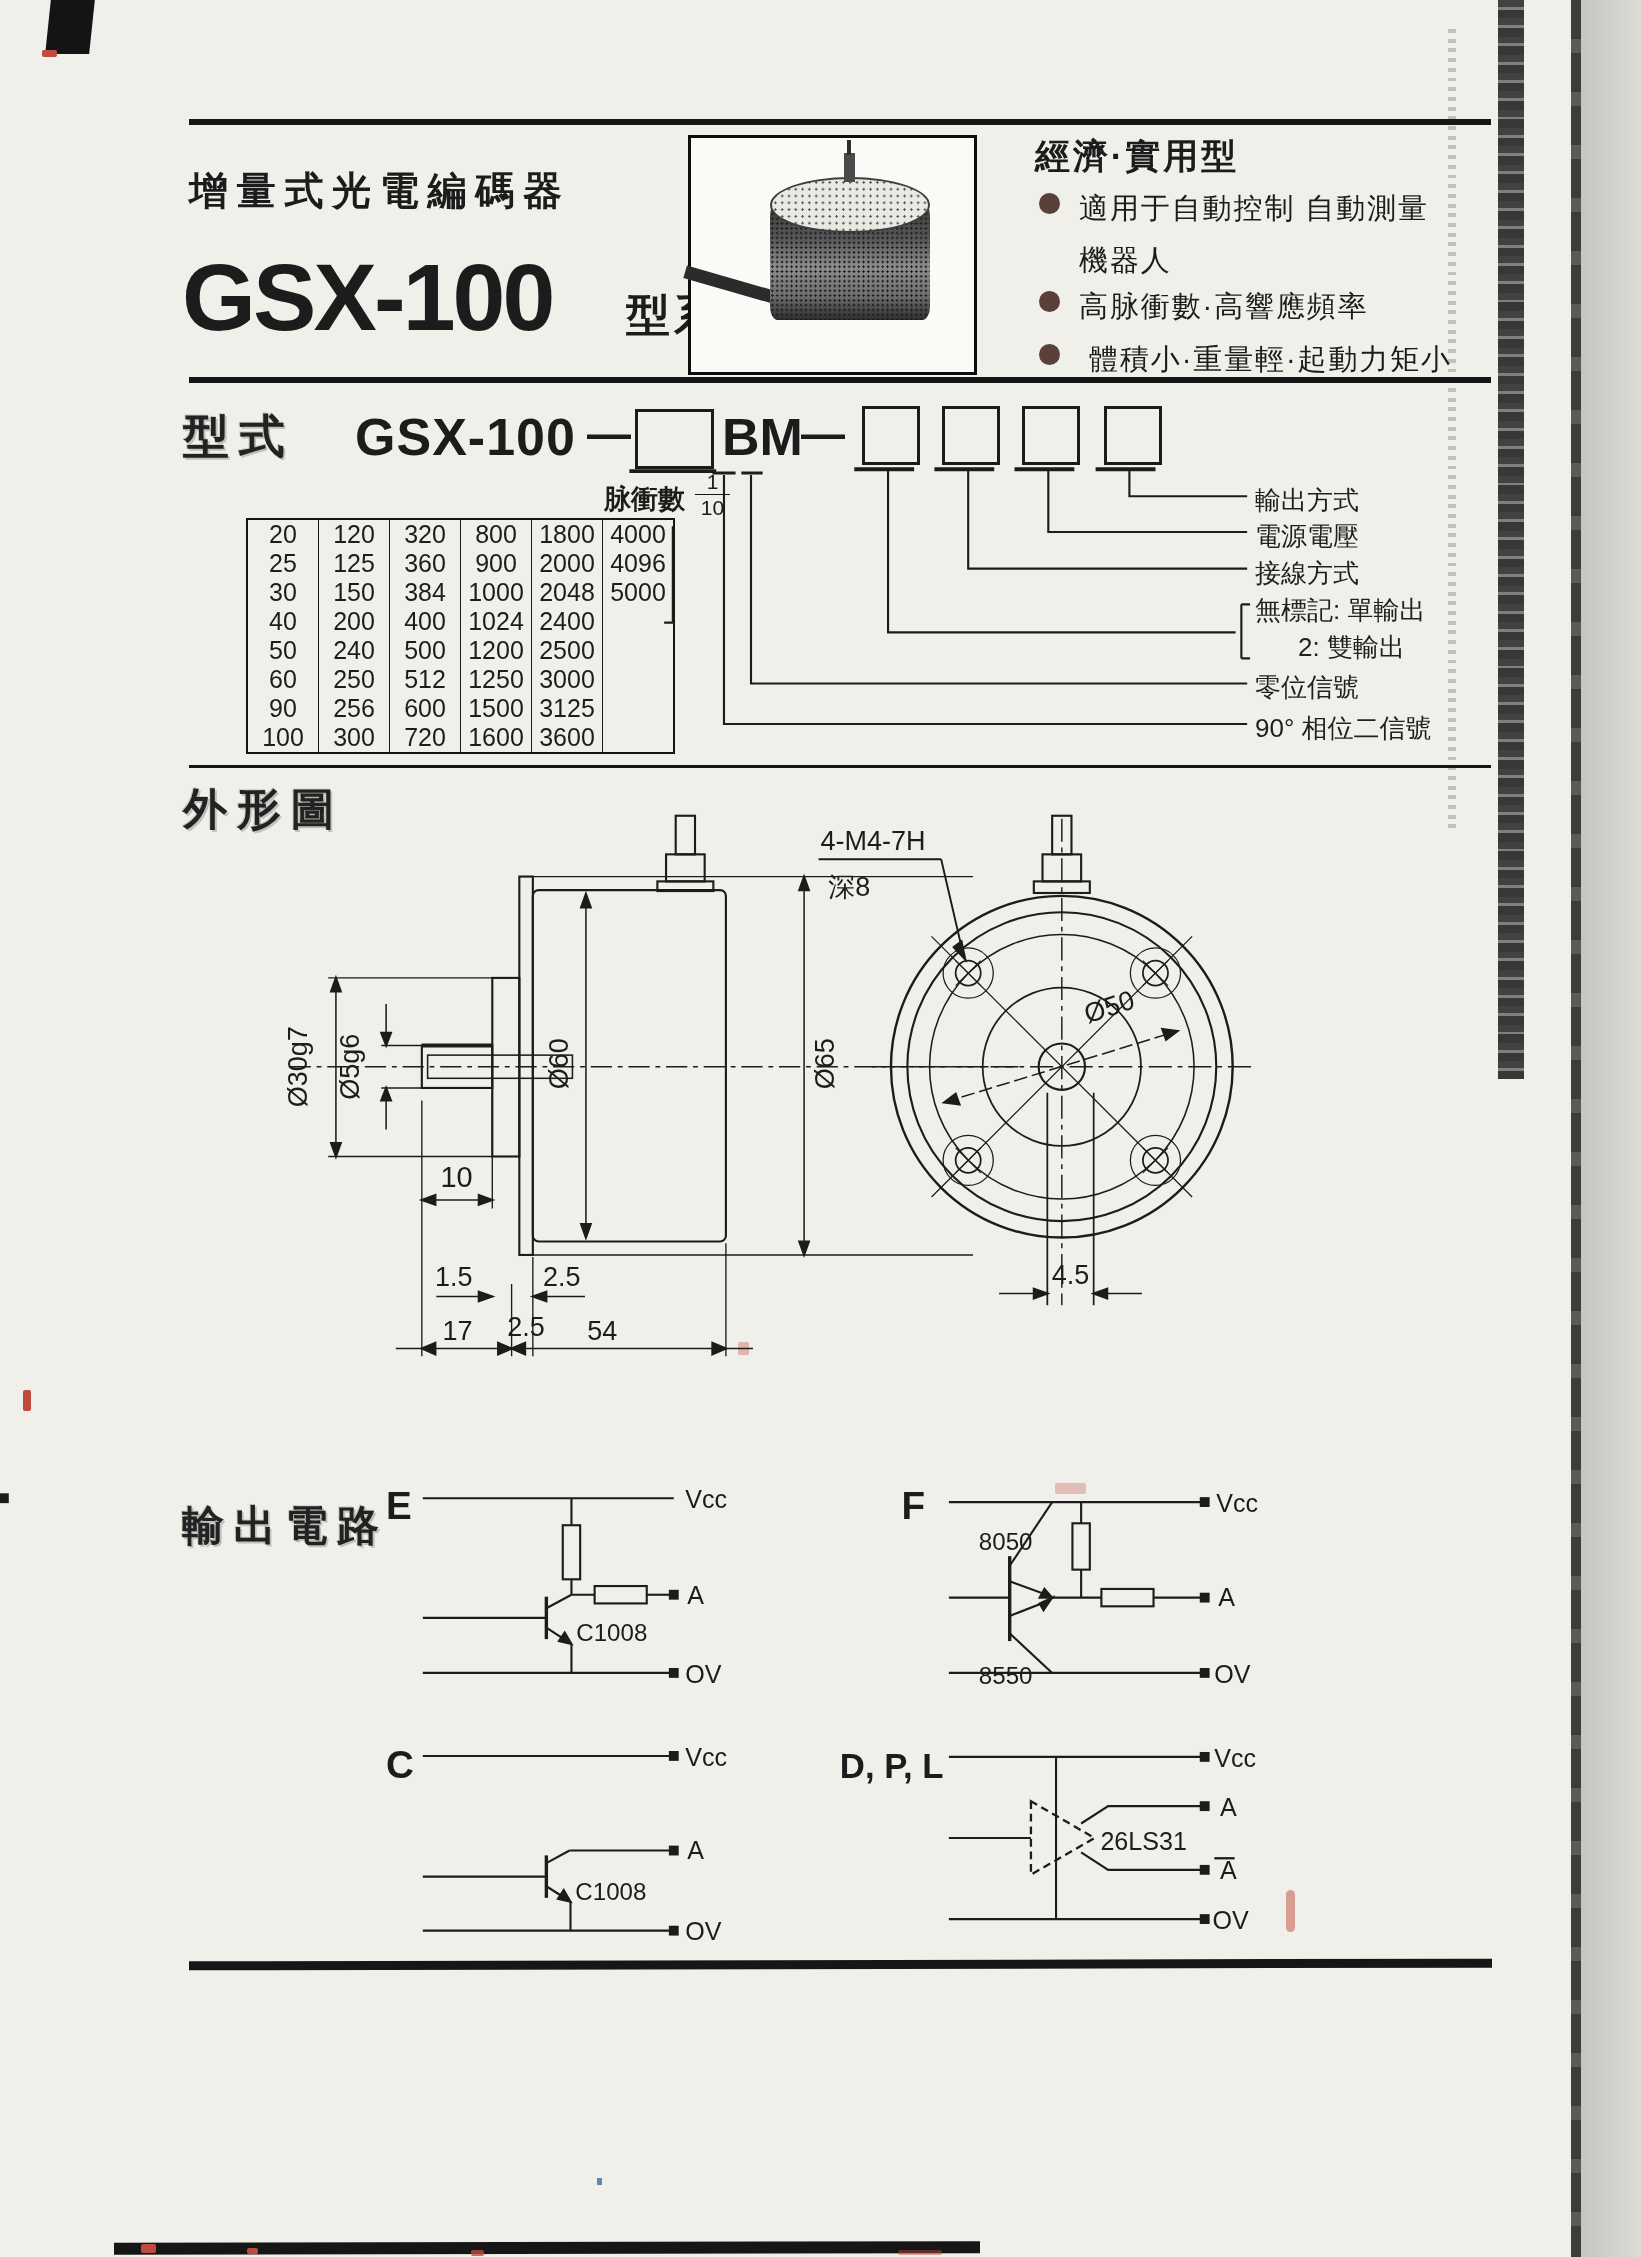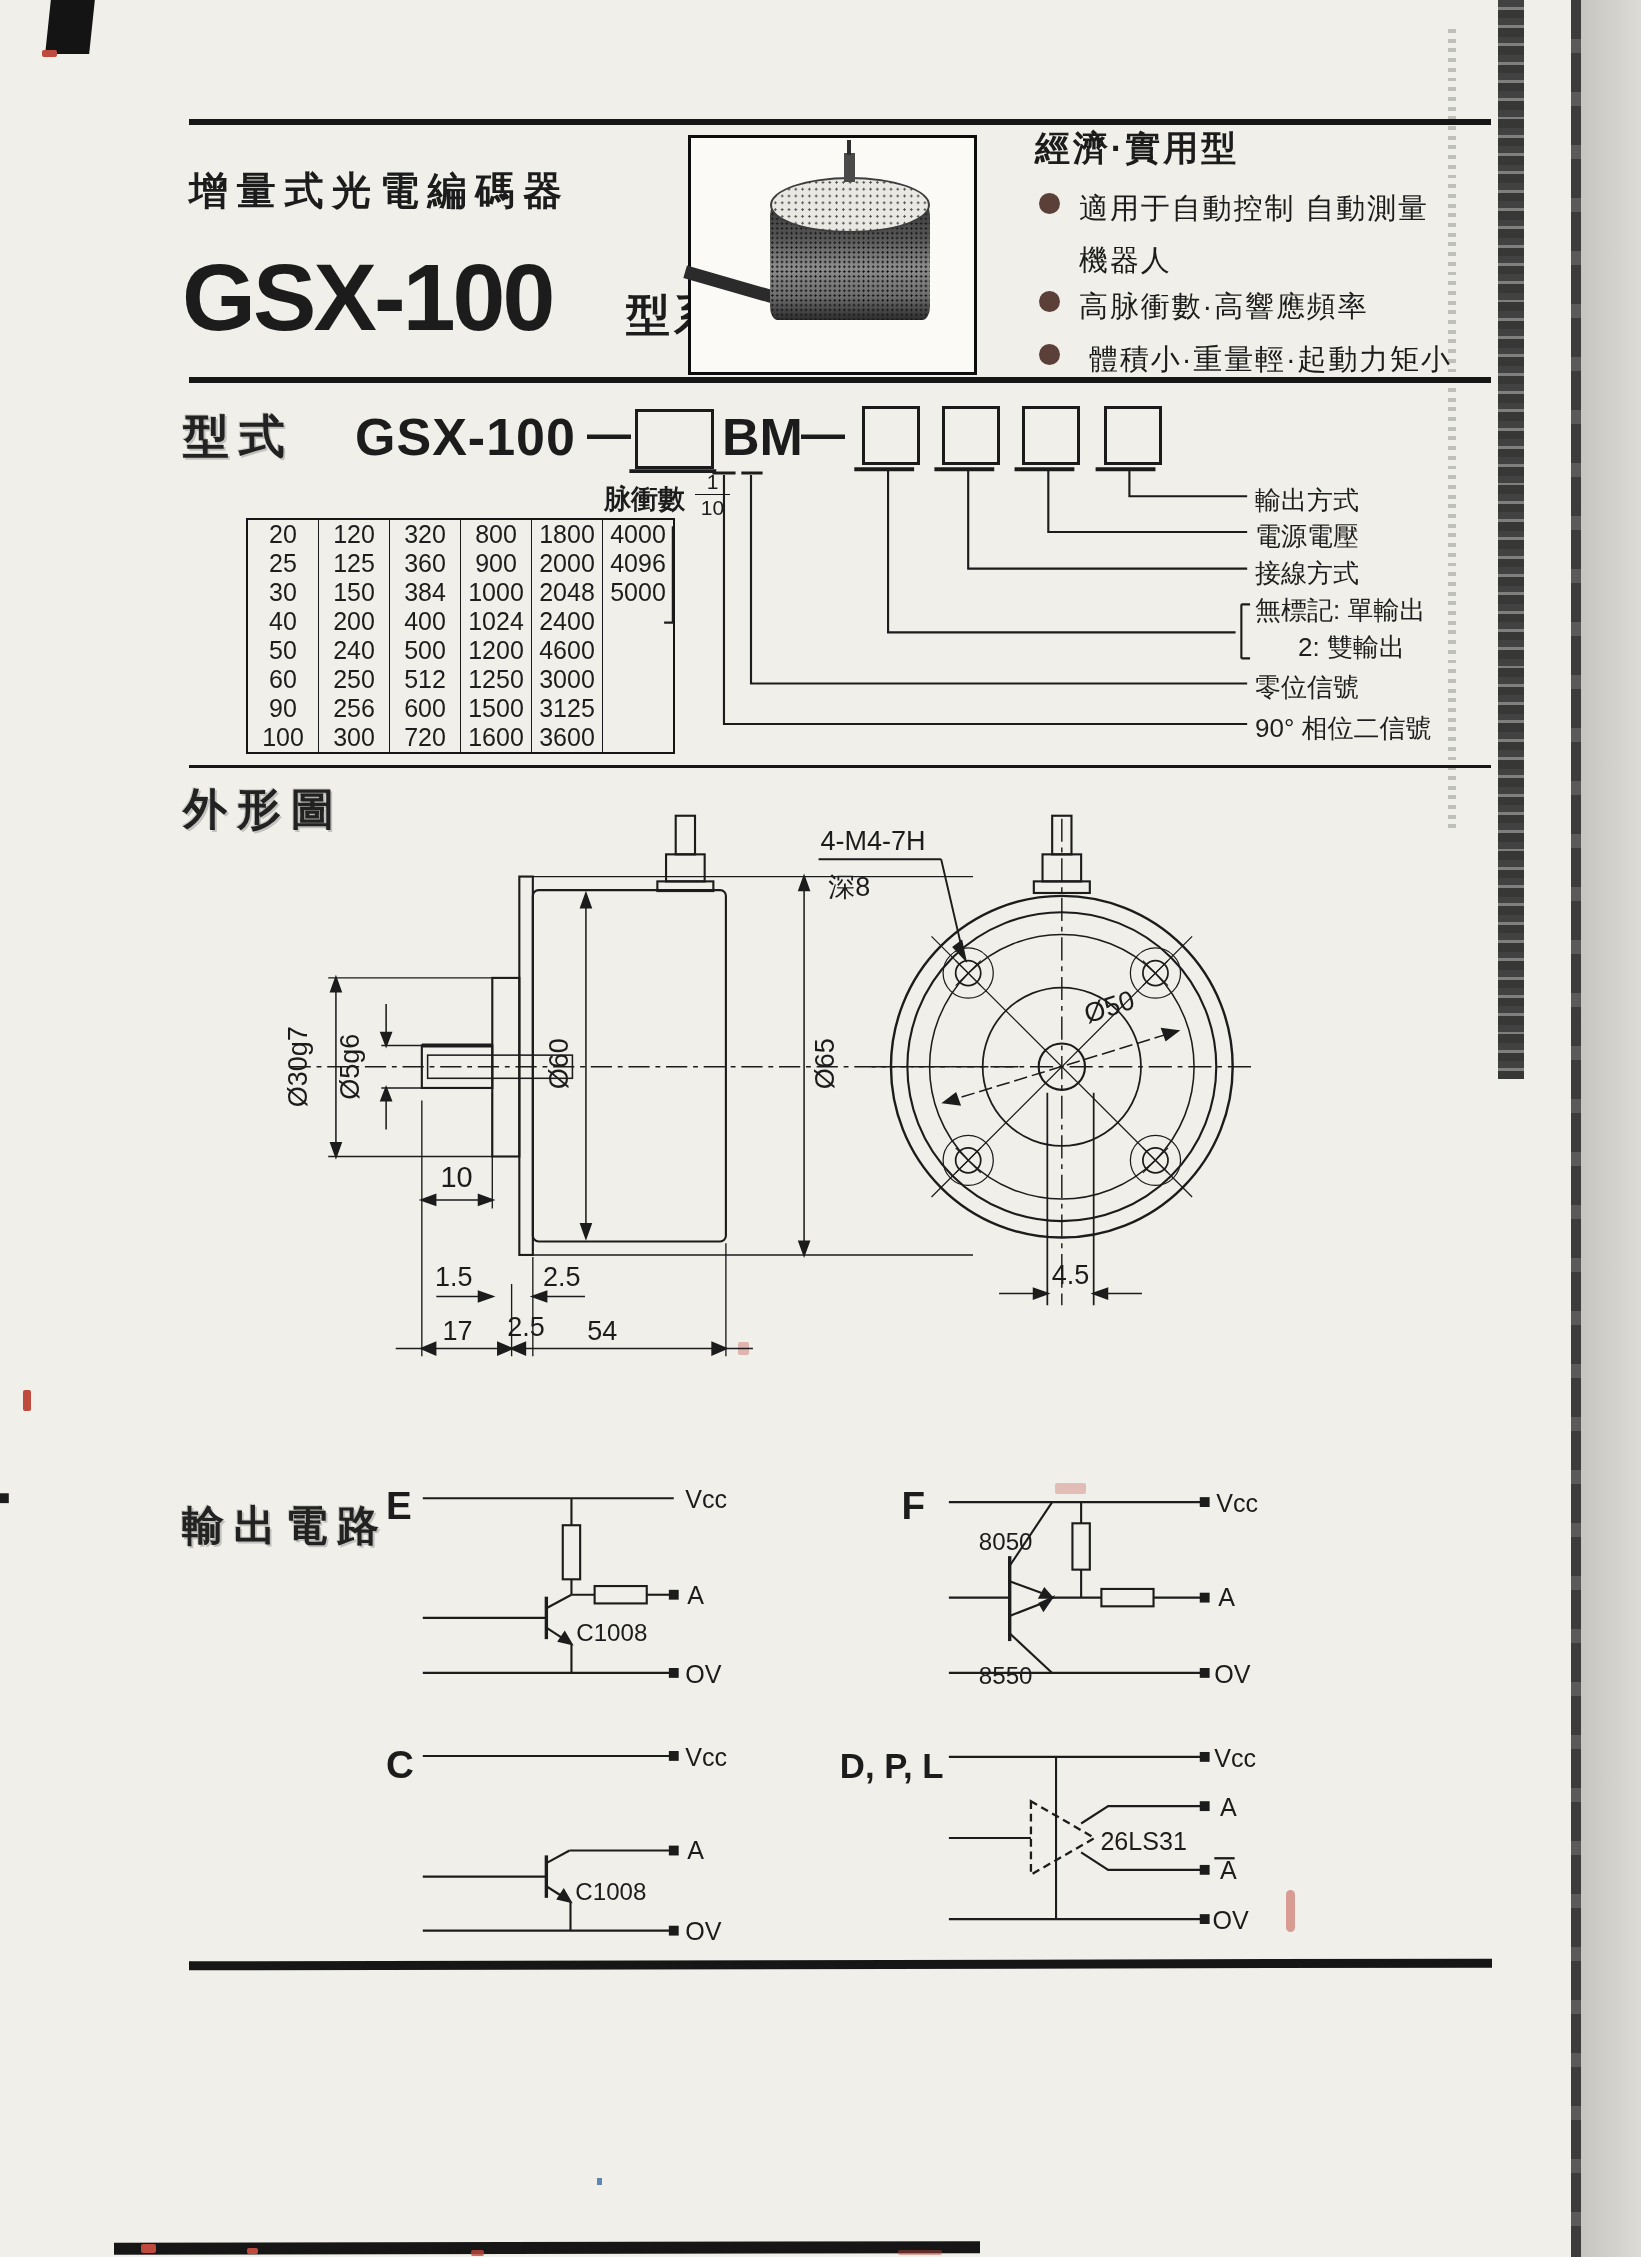--- a/index.html
+++ b/index.html
@@ -8,21 +8,21 @@
   .abs{position:absolute;}
   .rule{position:absolute;background:#161616;}
   .stamp{position:absolute;font-weight:bold;color:#222;letter-spacing:9.7px;
          text-shadow:1.9px 1.9px 0 rgba(110,110,110,.35), -1px -1px 0 rgba(90,90,90,.25);}
   .codebox{position:absolute;border:3.9px solid #1b1b1b;background:transparent;}
   .lbl{position:absolute;font-size:26px;color:#1f1f1f;white-space:nowrap;}
   
   #subtitle{left:189px;top:164px;font-size:39px;font-weight:bold;letter-spacing:8.7px;}
   #model-title{left:182px;top:243px;font-size:95px;font-weight:bold;letter-spacing:-2.9px;}
   #series-suffix{left:626px;top:286px;font-size:44px;font-weight:bold;letter-spacing:3.9px;}
-  #tagline{left:1035px;top:125px;font-size:35px;font-weight:bold;letter-spacing:2.9px;}
+  #tagline{left:1035px;top:133px;font-size:35px;font-weight:bold;letter-spacing:2.9px;}
   .feat{position:absolute;left:1079px;font-size:29px;letter-spacing:1.9px;white-space:nowrap;}
   .bullet{position:absolute;left:1039px;width:21px;height:21px;border-radius:50%;background:#5a4038;}
   
   #photo-box{left:688px;top:135px;width:283px;height:234px;border:3.9px solid #0d0d0d;background:#fbfaf6;}
   .ditherdark{background-image:radial-gradient(#1d1d1d 1.2px, transparent 1.3px),
       linear-gradient(180deg,#3a3a3a 0%,#565656 30%,#8d8d8d 55%,#6e6e6e 80%,#2c2c2c 100%);
       background-size:4.8px 4.8px,100% 100%;}
   
   #pulse-table{position:absolute;left:246px;top:518px;border-collapse:collapse;table-layout:fixed;}
   #pulse-table td{width:70px;height:26px;text-align:center;font-size:25px;color:#1d1d1d;
@@ -136,21 +136,21 @@
           <td>400</td>
           <td>1024</td>
           <td>2400</td>
           <td></td>
         </tr>
         <tr>
           <td>50</td>
           <td>240</td>
           <td>500</td>
           <td>1200</td>
-          <td>4600</td>
+          <td>2500</td>
           <td></td>
         </tr>
         <tr>
           <td>60</td>
           <td>250</td>
           <td>512</td>
           <td>1250</td>
           <td>3000</td>
           <td></td>
         </tr>

